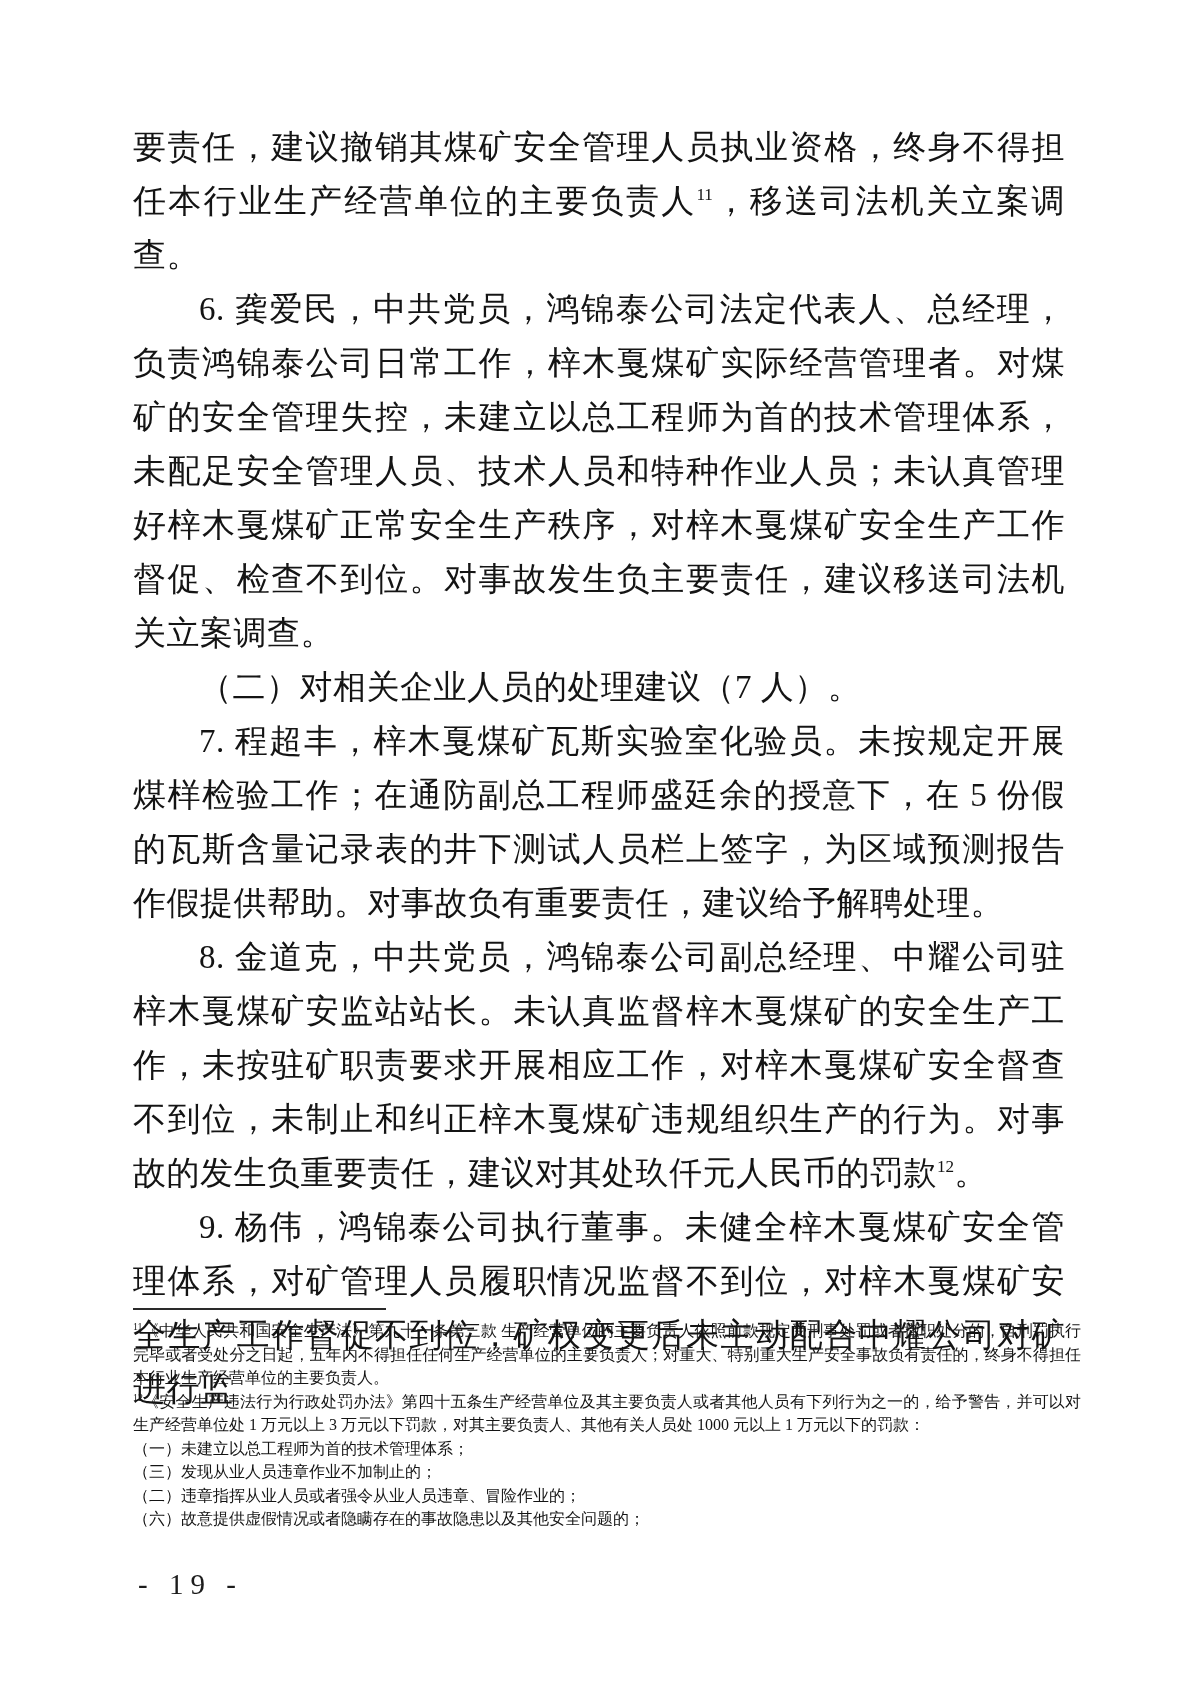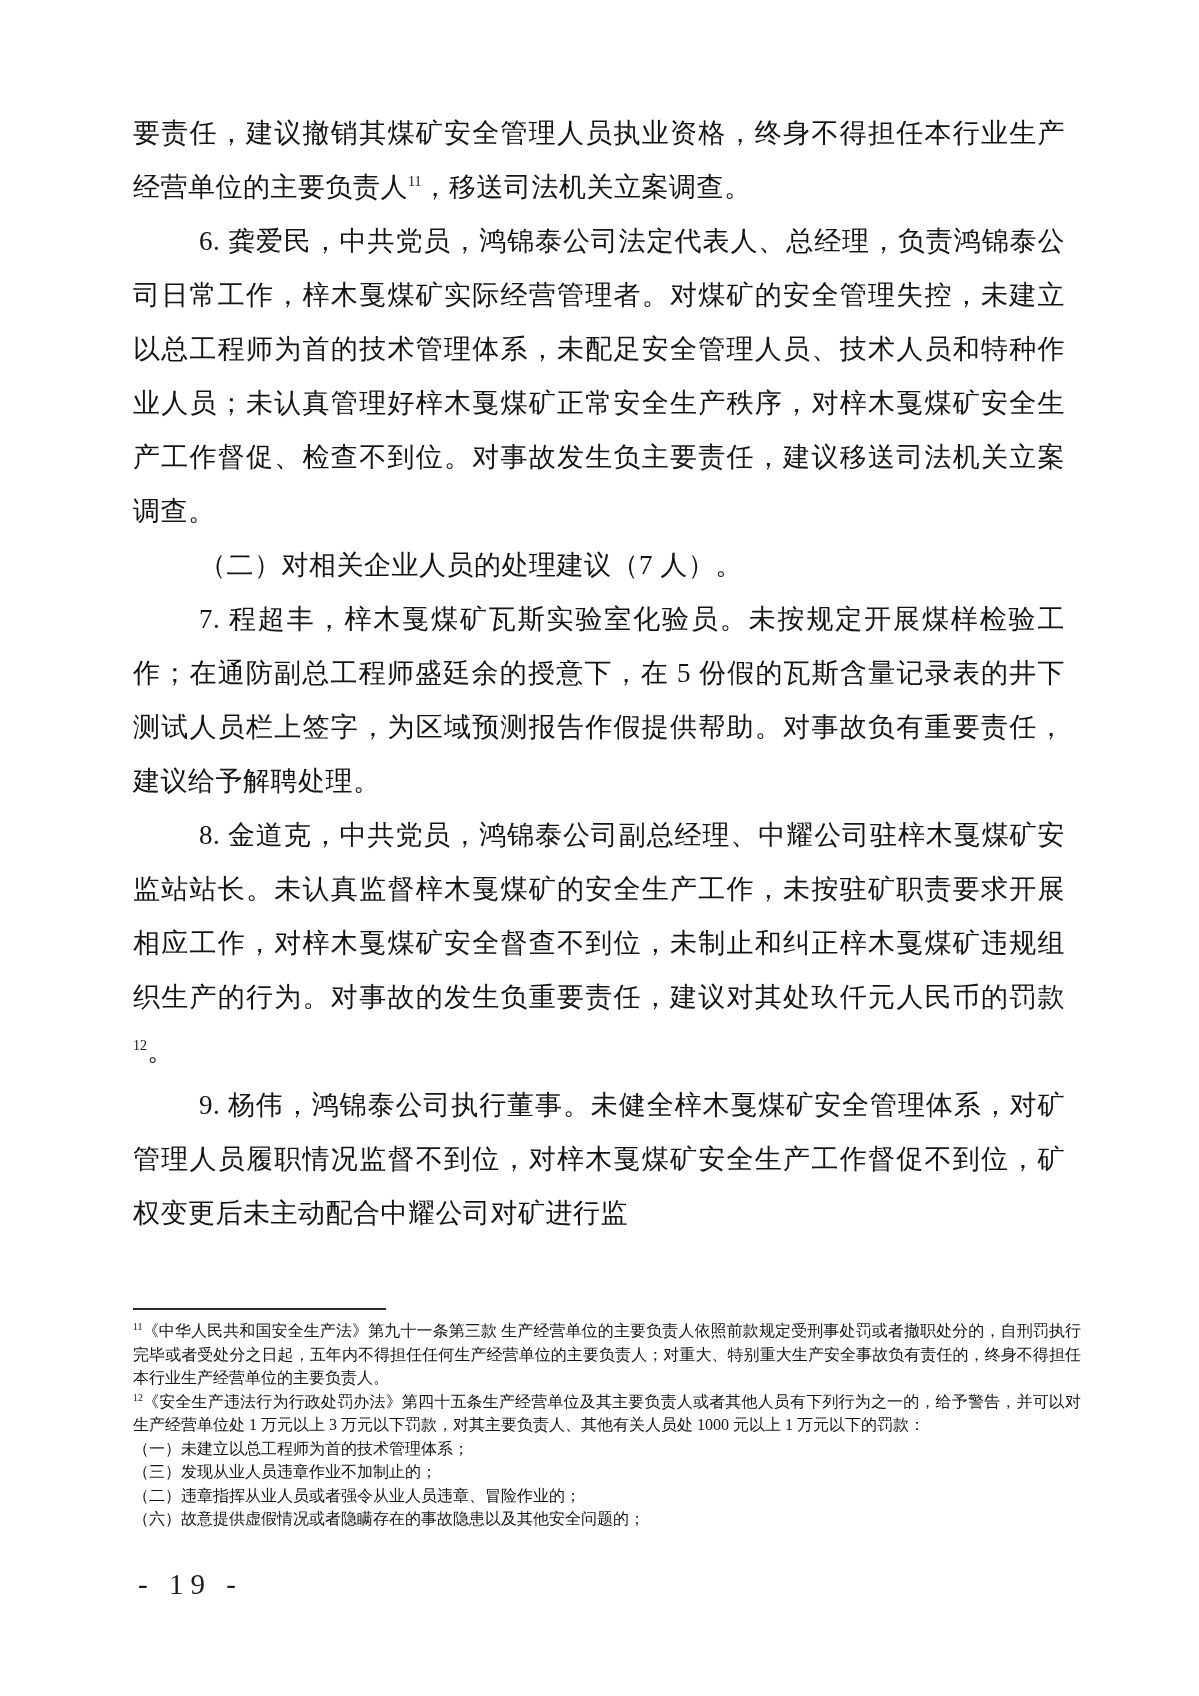--- a/index.html
+++ b/index.html
@@ -9,23 +9,23 @@
     height: 1696px;
     background: #ffffff;
     font-family: "Liberation Serif", "DejaVu Serif", serif;
     color: #141414;
     margin: 0 auto;
     overflow: hidden;
   }
   .body-text {
     position: absolute;
     left: 133px;
-    top: 106px;
+    top: 120px;
     width: 932px;
-    font-size: 27px;
+    font-size: 33px;
     line-height: 54px;
     text-align: justify;
     text-justify: inter-character;
     letter-spacing: 0.5px;
   }
   .para { margin: 0; }
   .para.indent { text-indent: 66px; }
   .para.bold { font-weight: normal; }
   sup.ref {
     font-size: 0.52em;

